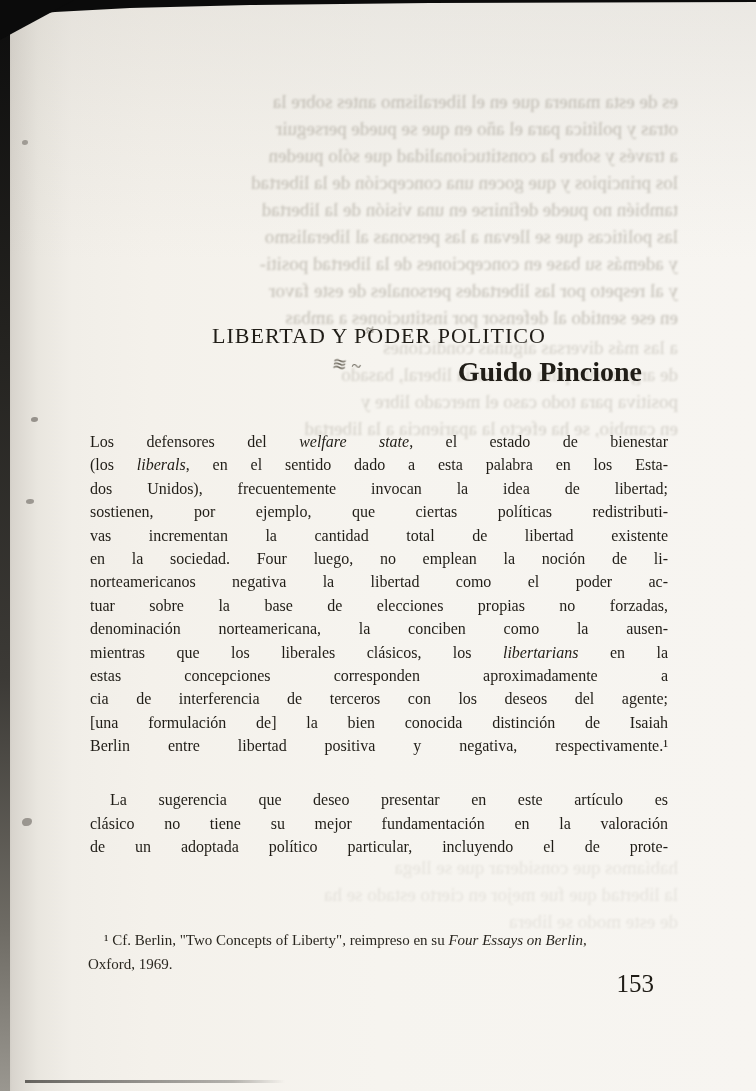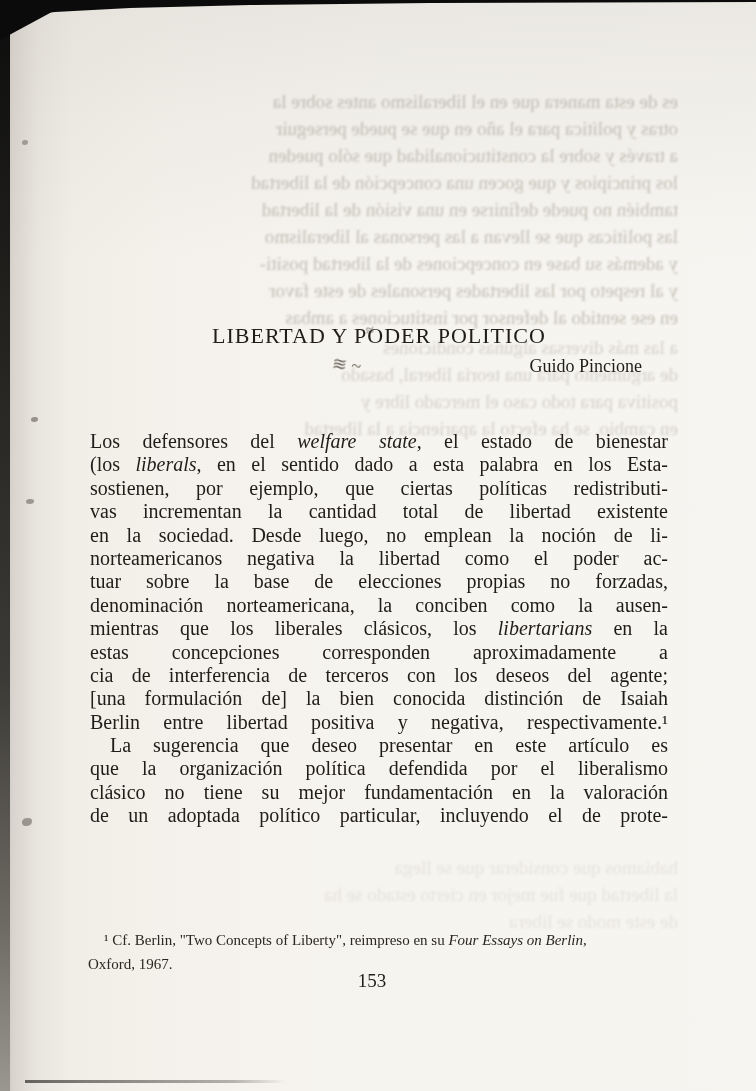--- a/index.html
+++ b/index.html
@@ -38,34 +38,34 @@
   .bleed-mid{top:334px;opacity:0.34;}
   .bleed-bottom{top:854px;opacity:0.17;}
   
   .content{position:absolute;z-index:3;color:#201d17;}
   .doc-title{
     left:90px;top:300px;width:578px;text-align:center;
     font-size:22px;font-weight:normal;letter-spacing:1px;margin-top:23px;
   }
   .doc-author{
     left:90px;top:356px;width:578px;text-align:right;padding-right:26px;box-sizing:border-box;
-    font-size:18px;font-weight:normal;
+    font-size:28px;font-weight:bold;
   }
-  .doc-body{left:90px;top:430px;width:578px;font-size:20px;}
+  .doc-body{left:90px;top:430px;width:578px;font-size:16px;}
   .doc-body .line{
     line-height:23.4px;text-align:justify;text-align-last:justify;
     white-space:normal;height:23.4px;overflow:hidden;
   }
-  .doc-body .line.indent{padding-left:20px;box-sizing:border-box;}
+  .doc-body .line.indent{padding-left:20px;box-sizing:border-box;margin-top:31px;}
   .doc-footnote{left:88px;top:928px;width:584px;font-size:15px;color:#2a2720;}
   .doc-footnote .fline{line-height:24px;}
   .doc-footnote .fline.indent{padding-left:16px;}
   .doc-pagenum{
-    left:90px;top:970px;width:578px;text-align:center;padding-right:14px;box-sizing:border-box;
-    font-size:19px;
+    left:90px;top:970px;width:578px;text-align:right;padding-right:14px;box-sizing:border-box;
+    font-size:25px;
   }
   
   .speck{position:absolute;z-index:4;background:#55504a;border-radius:50% 40% 55% 45%;filter:blur(0.4px);}
   .smudge{position:absolute;z-index:2;color:#6d685d;filter:blur(0.6px);font-size:15px;}
   i{font-style:italic;}
 </style>
 </head>
 <body>
 
 <div class="scan">
@@ -92,40 +92,40 @@
       <div class="bleed-line">la libertad que fue mejor en cierto estado se ha</div>
       <div class="bleed-line">de este modo se libera</div>
     </div>
 
   <div class="content doc-title">LIBERTAD Y PODER POLITICO</div>
   <div class="content doc-author">Guido Pincione</div>
 
   <div class="content doc-body">
       <div class="line">Los defensores del <i>welfare state</i>, el estado de bienestar</div>
       <div class="line">(los <i>liberals</i>, en el sentido dado a esta palabra en los Esta-</div>
+      <div class="line">dos Unidos), frecuentemente invocan la idea de libertad;</div>
       <div class="line">sostienen, por ejemplo, que ciertas políticas redistributi-</div>
       <div class="line">vas incrementan la cantidad total de libertad existente</div>
-      <div class="line">en la sociedad. Desde luego, no emplean la noción de li-</div>
+      <div class="line">en la sociedad. Four luego, no emplean la noción de li-</div>
       <div class="line">norteamericanos negativa la libertad como el poder ac-</div>
       <div class="line">tuar sobre la base de elecciones propias no forzadas,</div>
       <div class="line">denominación norteamericana, la conciben como la ausen-</div>
       <div class="line">mientras que los liberales clásicos, los <i>libertarians</i> en la</div>
       <div class="line">estas concepciones corresponden aproximadamente a</div>
       <div class="line">cia de interferencia de terceros con los deseos del agente;</div>
       <div class="line">[una formulación de] la bien conocida distinción de Isaiah</div>
       <div class="line">Berlin entre libertad positiva y negativa, respectivamente.¹</div>
       <div class="line indent">La sugerencia que deseo presentar en este artículo es</div>
-      <div class="line">que la organización política defendida por el liberalismo</div>
       <div class="line">clásico no tiene su mejor fundamentación en la valoración</div>
       <div class="line">de un adoptada político particular, incluyendo el de prote-</div>
     </div>
 
   <div class="content doc-footnote">
       <div class="fline indent">¹ Cf. Berlin, "Two Concepts of Liberty", reimpreso en su <i>Four Essays on Berlin</i>,</div>
-      <div class="fline">Oxford, 1967.</div>
+      <div class="fline">Oxford, 1969.</div>
     </div>
 
   <div class="content doc-pagenum">153</div>
 
   <div class="edge-left"></div>
   <div class="edge-top"></div>
   <div class="corner-tl"></div>
   <div class="edge-bottom-line"></div>
 
   <div class="speck" style="left:22px;top:140px;width:6px;height:5px;opacity:.45;"></div>

